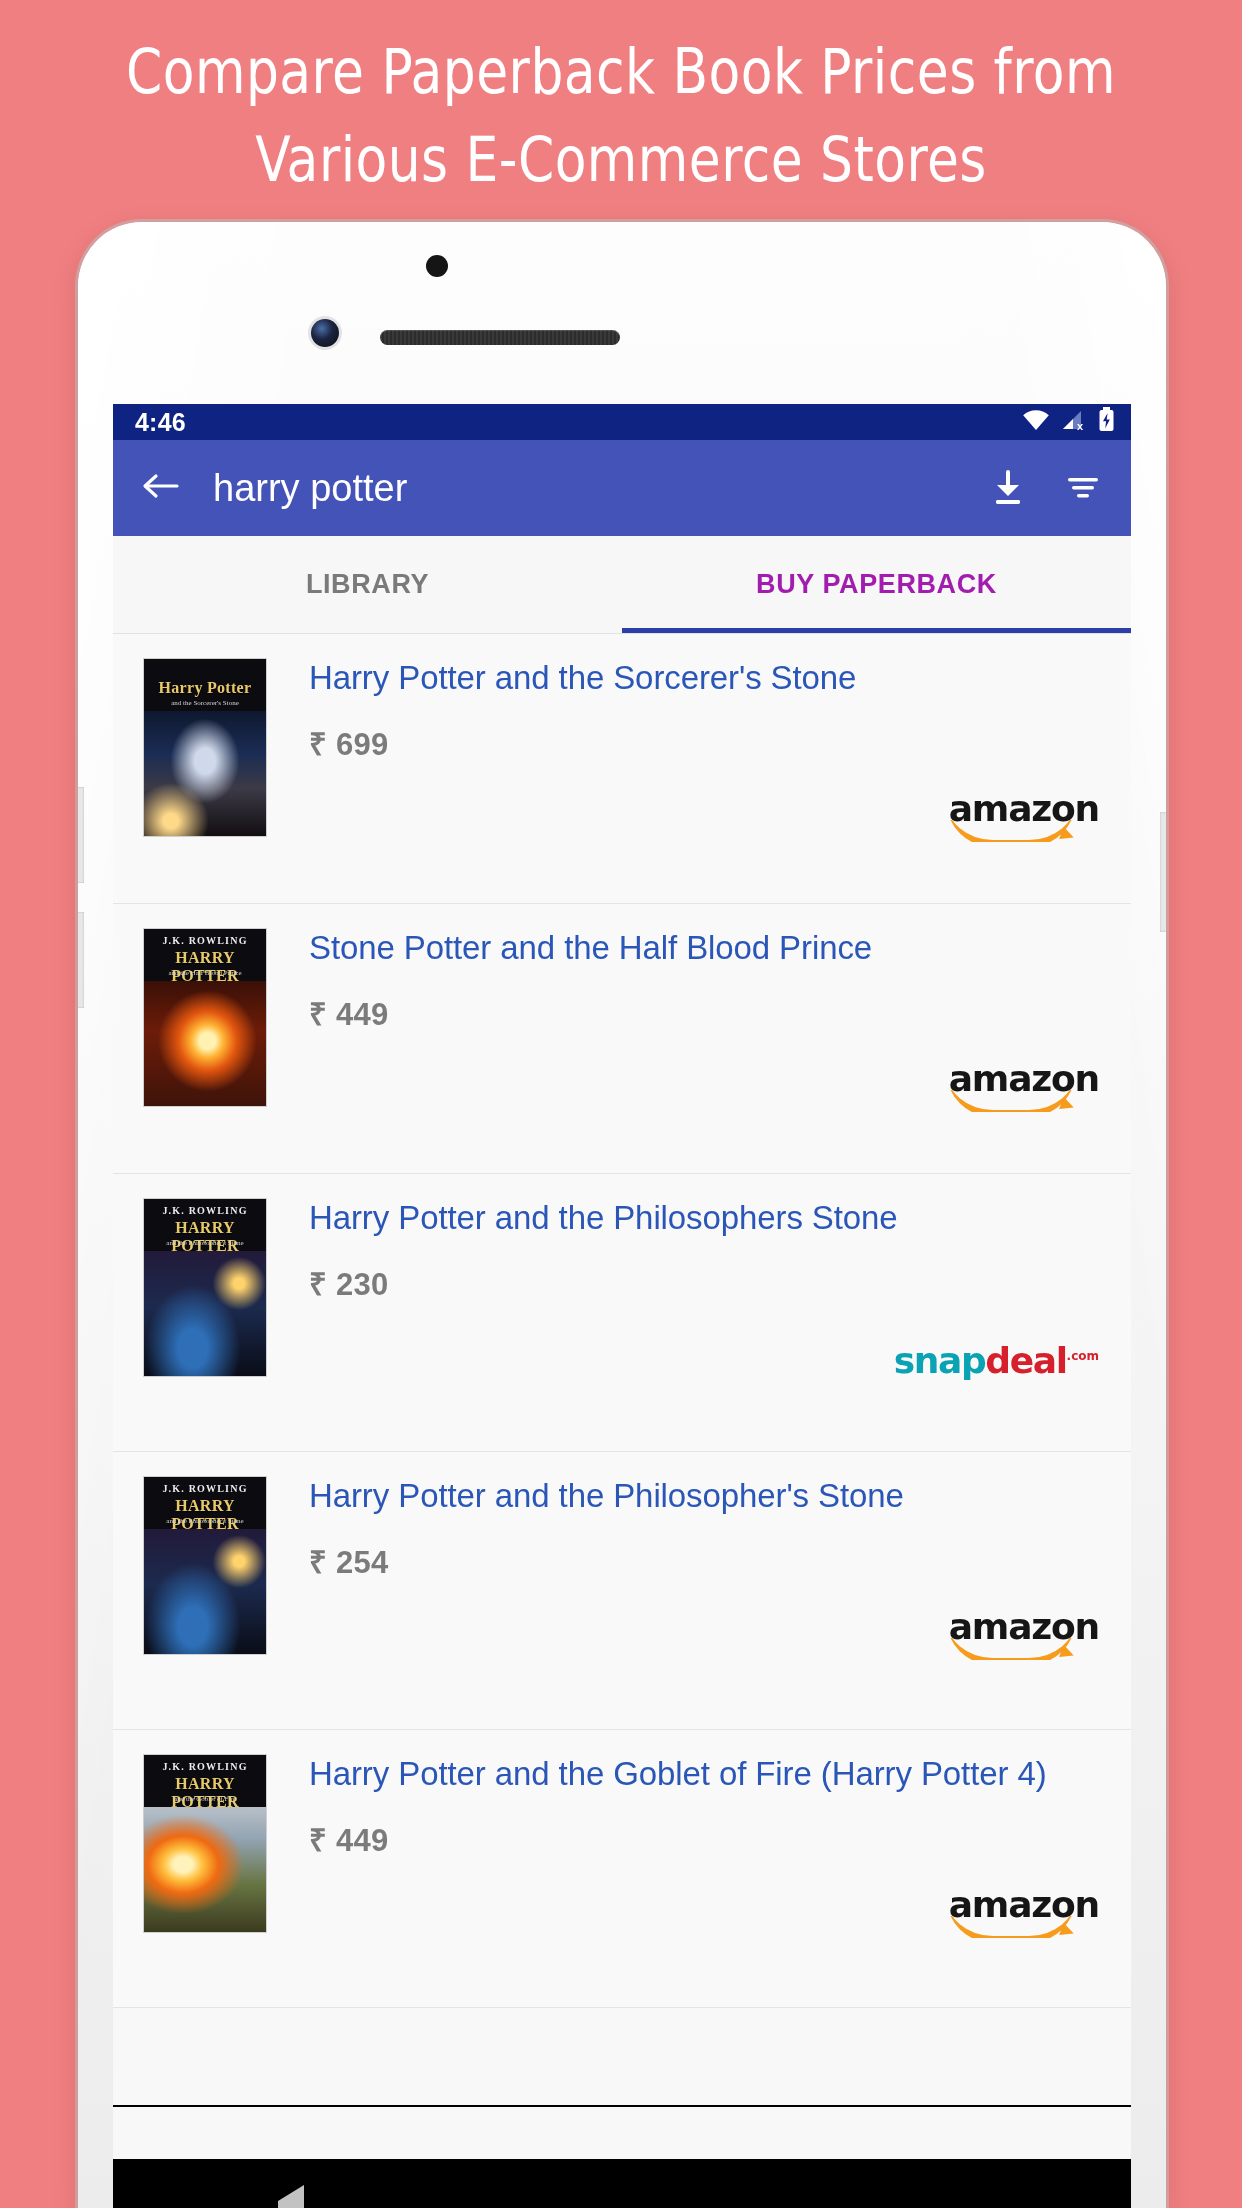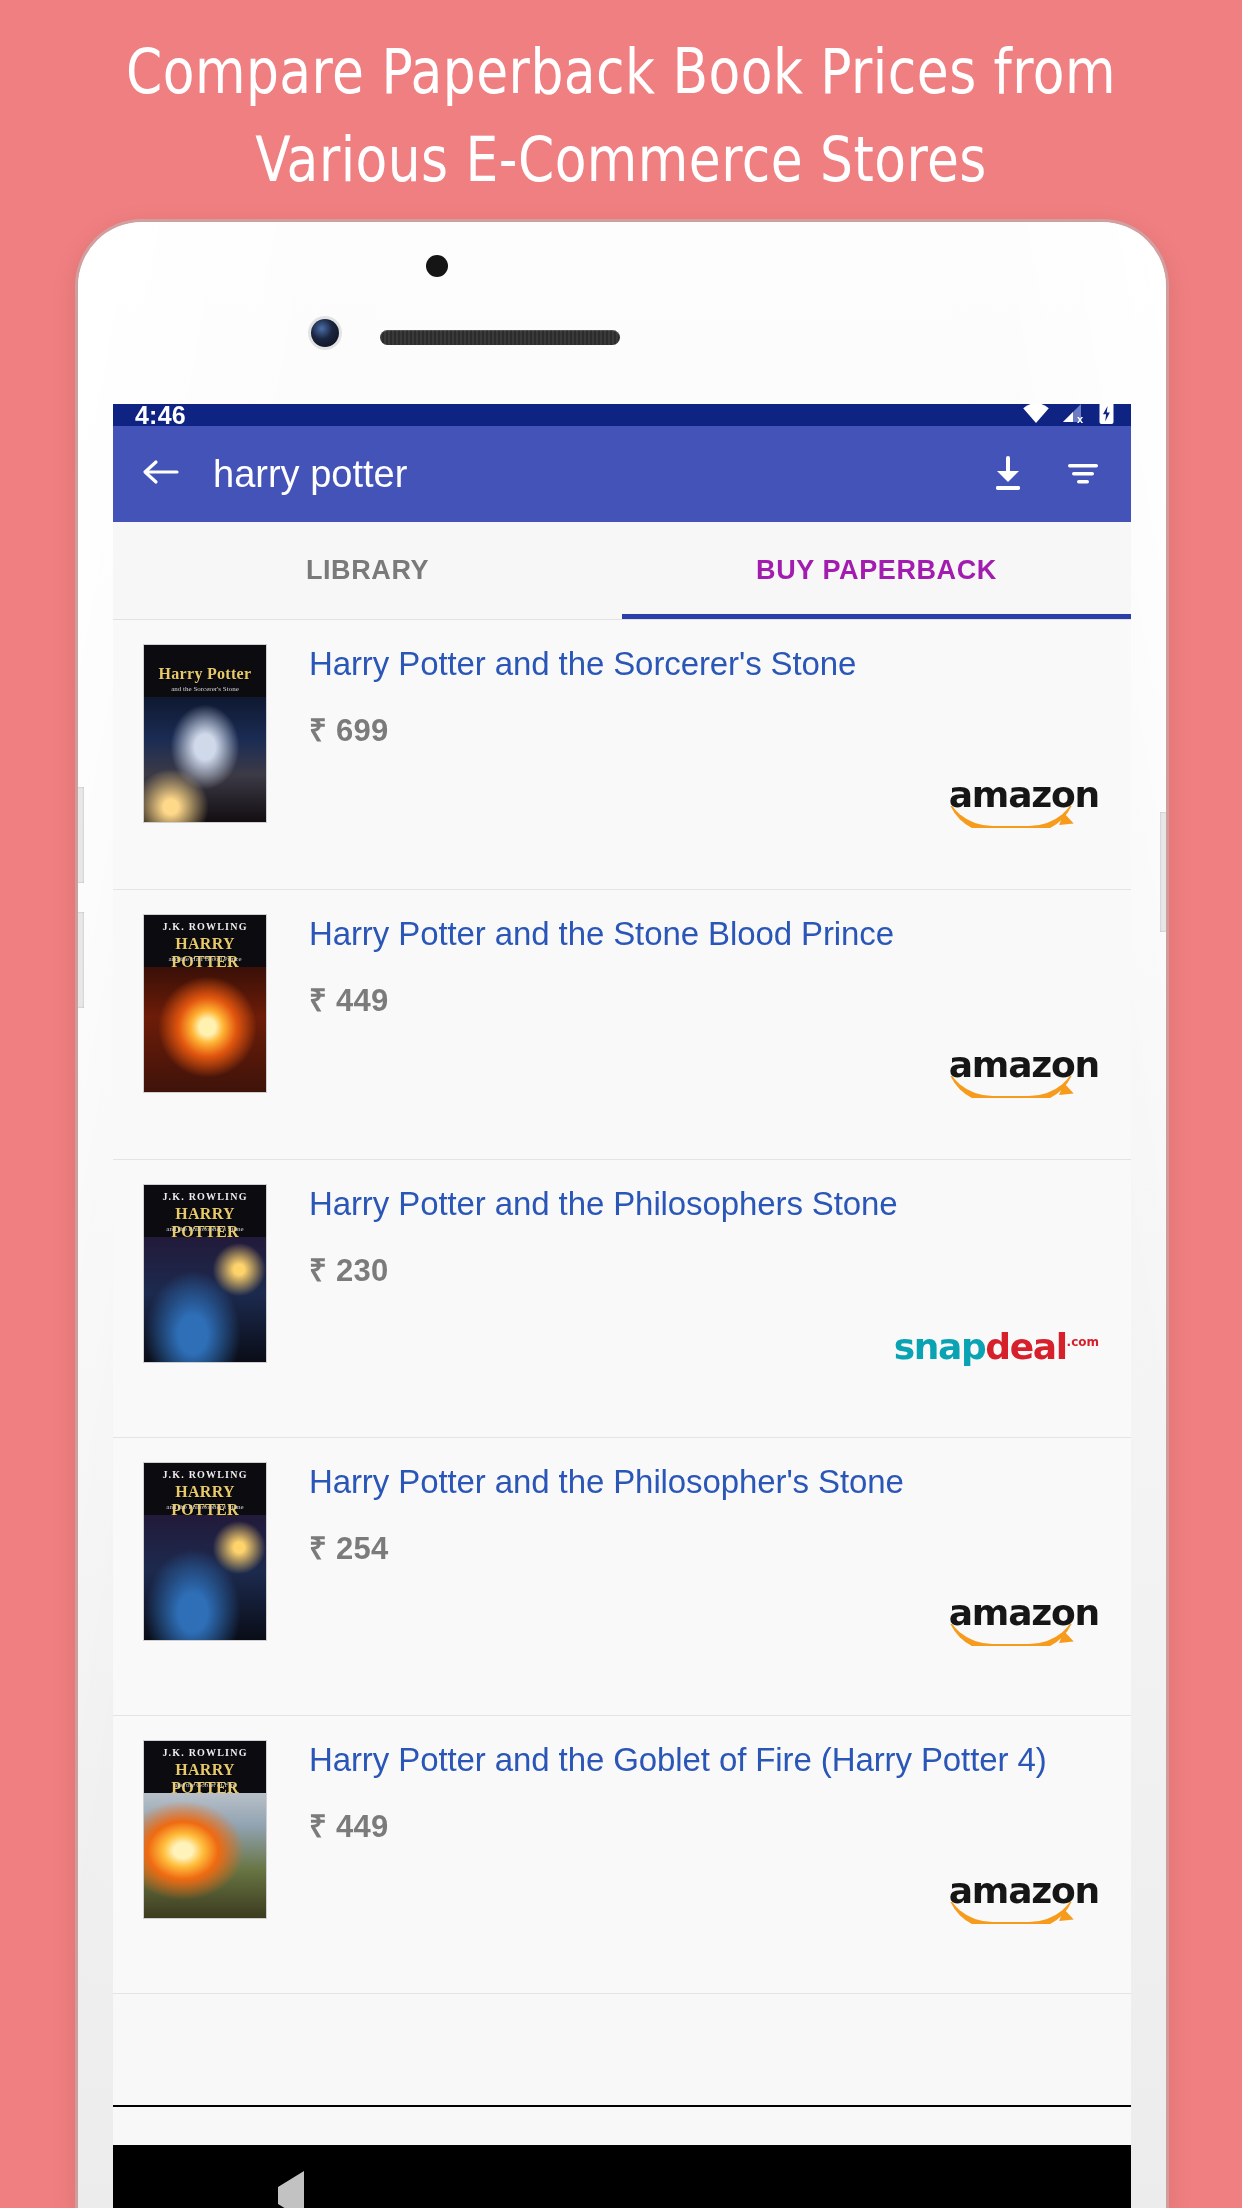--- a/index.html
+++ b/index.html
@@ -73,21 +73,21 @@
 
   
   .screen {
     position:absolute;
     left:35px; top:182px;
     width:1018px; height:1804px;
     background:#000;
     overflow:hidden;
   }
   .statusbar {
-    height:22px; background:#0e2382; color:#fff;
+    height:36px; background:#0e2382; color:#fff;
     display:flex; align-items:center;
     padding:0 16px 0 22px;
     font-size:25px; font-weight:700;
     letter-spacing:.2px;
   }
   .statusbar .clock { flex:0 0 auto; }
   .statusbar .sb-spacer { flex:1 1 auto; }
   .sb-icons { display:flex; align-items:center; gap:11px; }
 
   .appbar {
@@ -345,21 +345,21 @@
       <div class="row" style="height:270px">
         <div class="thumbwrap">
           <div class="cover">
             <div class="ctop">J.K. ROWLING</div>
             <div class="ctitle">HARRY POTTER</div>
             <div class="csub">and the Half Blood Prince</div>
             <div class="art art-fire"></div>
           </div>
         </div>
         <div class="info">
-          <div class="book-title">Harry Potter and the Stone Blood Prince</div>
+          <div class="book-title">Stone Potter and the Half Blood Prince</div>
           <div class="price">₹ 449</div>
           <div class="store">
             <span class="amazon">
               <span class="word">amazon</span>
               <span class="smile"></span>
             </span>
           </div>
         </div>
       </div>
 

